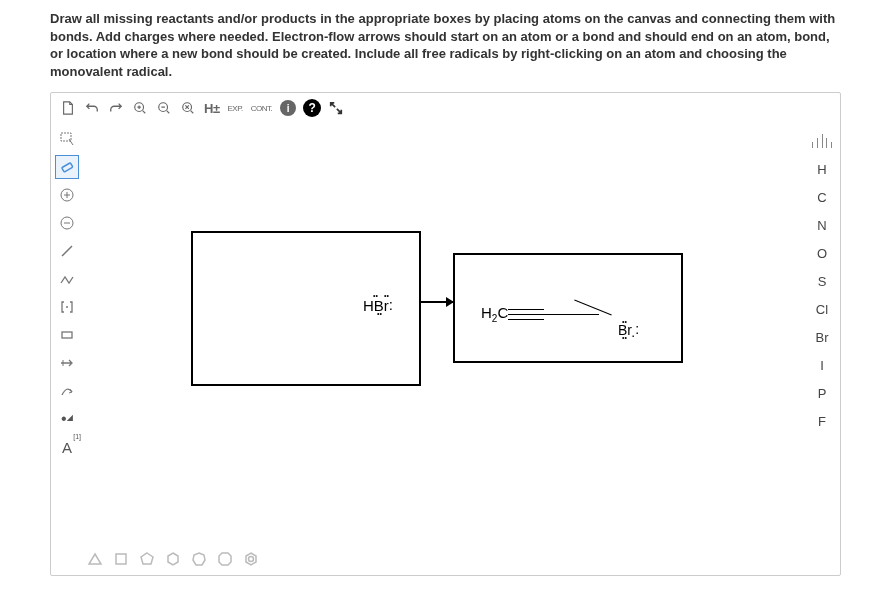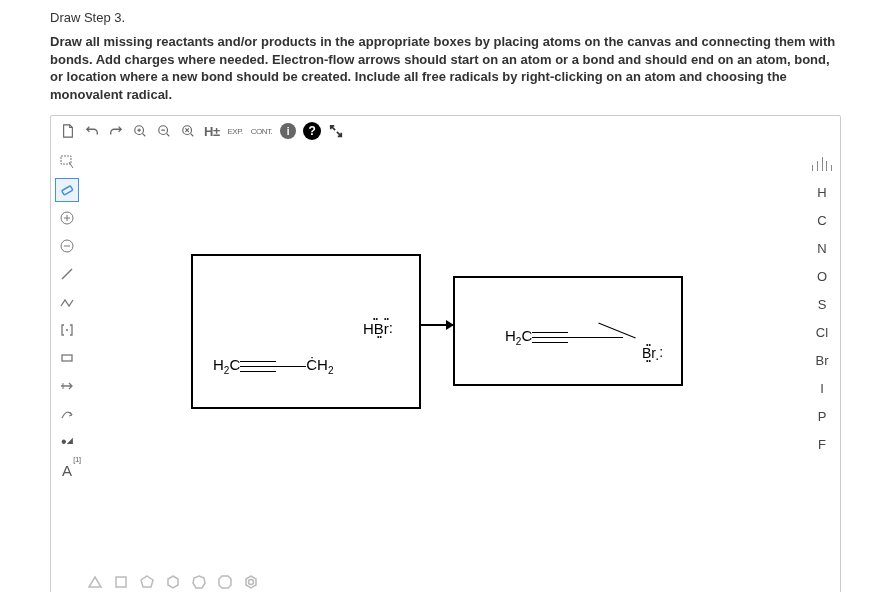--- a/index.html
+++ b/index.html
@@ -29,30 +29,29 @@
   .bt-btn svg { width:16px; height:16px; stroke:#bbb; fill:none; stroke-width:1.5;}
   .rxn-box { position: absolute; border: 2px solid #000; background: #fff; }
   .box1 { left: 108px; top: 108px; width: 230px; height: 155px; }
   .box2 { left: 370px; top: 130px; width: 230px; height: 110px; }
   .arrow { position: absolute; left: 338px; top: 178px; width: 32px; height: 2px; background: #000; }
   .arrow::after { content:''; position:absolute; right:-1px; top:-4px; width:0;height:0; border-left:8px solid #000; border-top:5px solid transparent; border-bottom:5px solid transparent;}
   .mol { position: absolute; font-family: Arial,sans-serif; font-size: 15px; color:#000; }
   .mol sub { font-size: 10px; vertical-align: sub; }
   .mol1 { left: 130px; top: 210px; }
   .mol-hbr { left: 280px; top: 158px; margin-top: 16px; }
-  .mol2 { left: 398px; top: 181px; margin-left: 24px; }
+  .mol2 { left: 398px; top: 181px; }
   .triple { position:relative; width:36px; height:15px; display:inline-block; vertical-align:middle;}
   .triple span{position:absolute;left:0;width:100%;height:1.5px;background:#000;}
   .triple .t1{top:2px;} .triple .t2{top:7px;} .triple .t3{top:12px;}
 </style>
 </head>
 <body>
 
 <div class="page">
-  <div class="title">Draw Step 3.</div>
   <div class="instructions">Draw all missing reactants and/or products in the appropriate boxes by placing atoms on the canvas and connecting them with bonds. Add charges where needed. Electron-flow arrows should start on an atom or a bond and should end on an atom, bond, or location where a new bond should be created. Include all free radicals by right-clicking on an atom and choosing the monovalent radical.</div>
 
   <div class="editor-wrap">
     <div class="top-toolbar">
       <div class="tb-btn">
           <svg viewBox="0 0 16 16">
             <path d="M3 1h7l3 3v11H3z" fill="none" stroke="#666" stroke-width="1.3"></path>
             <path d="M10 1v3h3" fill="none" stroke="#666" stroke-width="1.3"></path>
           </svg>
         </div>
@@ -160,23 +159,20 @@
           </div>
         <div class="lt-btn" style="font-size:16px;">•<span style="font-size:8px;position:relative;top:-2px;">◢</span></div>
         <div class="lt-btn" style="position:relative;font-size:15px;">A<span style="font-size:7px;position:absolute;top:-2px;right:-2px;">[1]</span></div>
       </div>
 
       <div class="canvas">
         <div class="rxn-box box1"></div>
         <div class="rxn-box box2"></div>
         <div class="arrow"></div>
 
-        <div class="mol mol1">
-          H<sub>2</sub>C<span class="triple"><span class="t1"></span><span class="t2"></span><span class="t3"></span></span><span style="display:inline-block;width:30px;border-top:1.5px solid #000;vertical-align:middle;"></span><span style="position:relative;">ĊH<sub>2</sub></span>
-        </div>
         <div class="mol mol-hbr">
           <span style="position:relative;">H<span style="position:absolute;font-size:7px;top:-5px;left:10px;">••</span>B<span style="position:absolute;font-size:7px;top:-5px;left:21px;">••</span>r<span style="position:absolute;font-size:7px;top:13px;left:14px;">••</span><span style="position:relative;top:-1px;">:</span></span>
         </div>
         <div class="mol mol2">
           H<sub>2</sub>C<span class="triple"><span class="t1"></span><span class="t2"></span><span class="t3"></span></span><span style="display:inline-block;width:55px;border-top:1.5px solid #000;vertical-align:middle;"></span>
           <span style="position:absolute;left:137px;top:18px;font-size:14px;">Br<span style="position:relative;top:2px;">.</span><span style="position:absolute;font-size:7px;top:-4px;left:4px;">••</span><span style="position:absolute;font-size:7px;top:12px;left:4px;">••</span><span style="position:relative;top:-1px;">:</span></span>
           <span style="position:absolute;left:92px;top:3px;width:40px;border-top:1.5px solid #000;transform:rotate(22deg);"></span>
         </div>
       </div>
 

